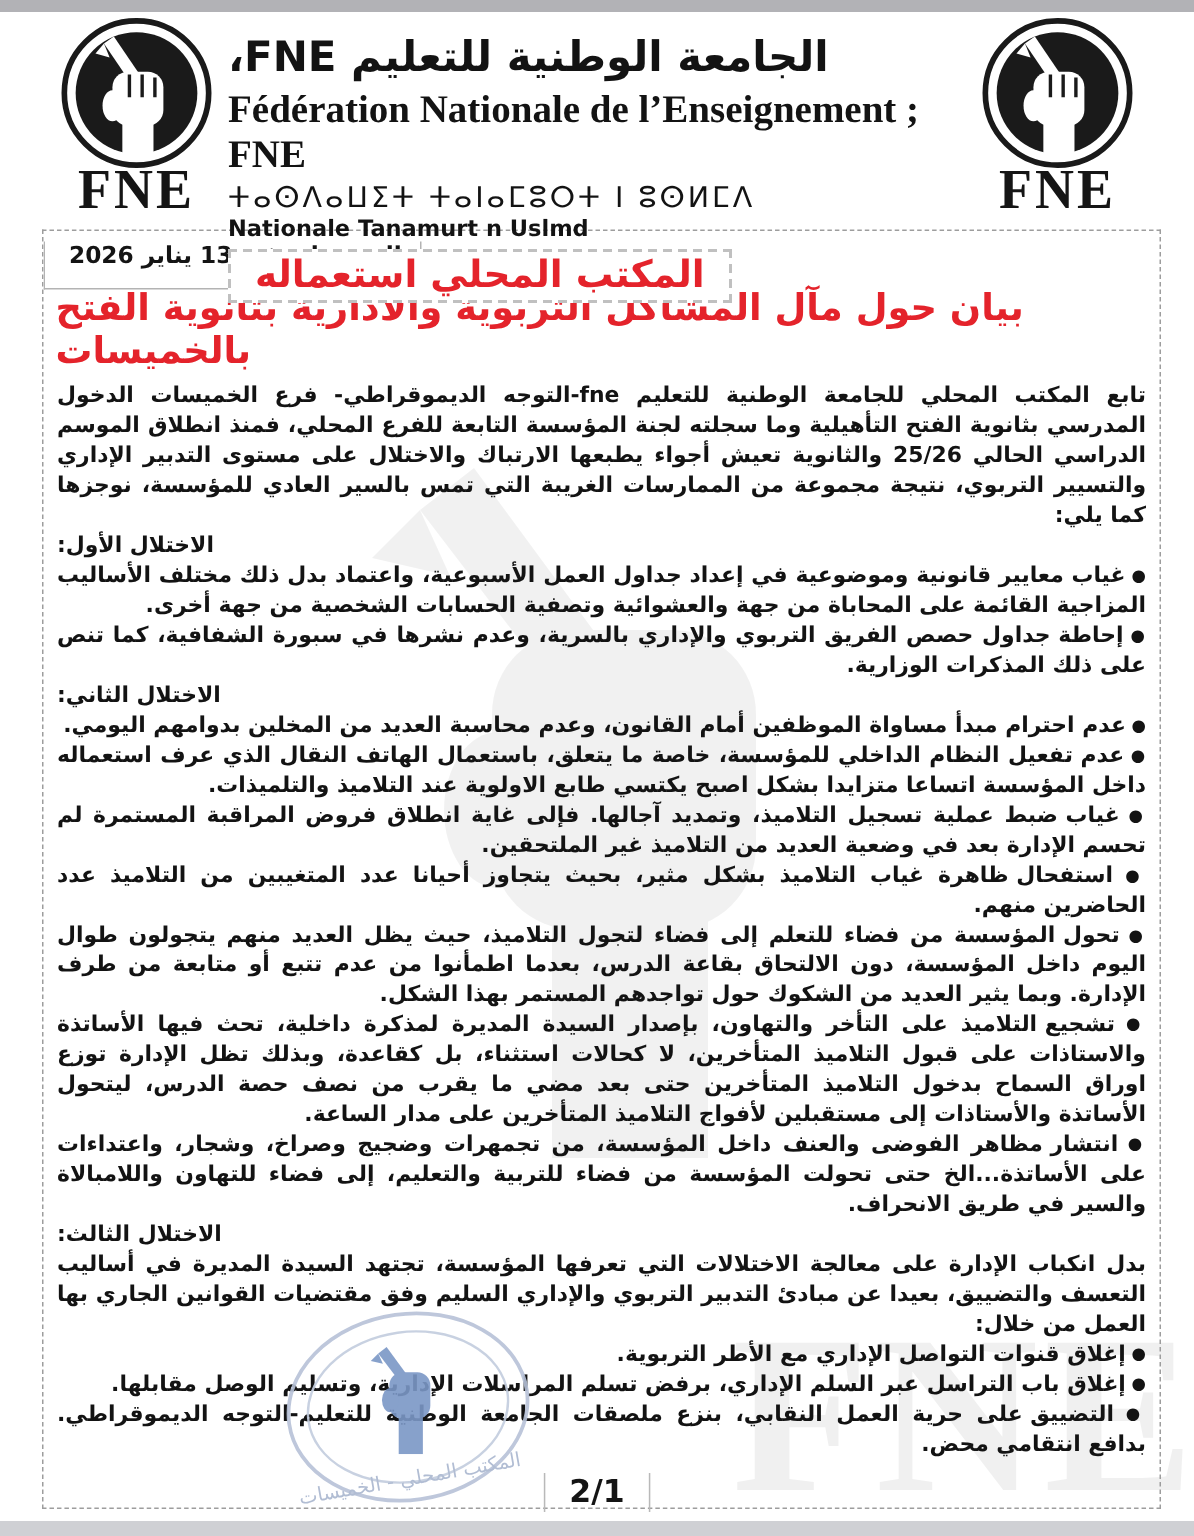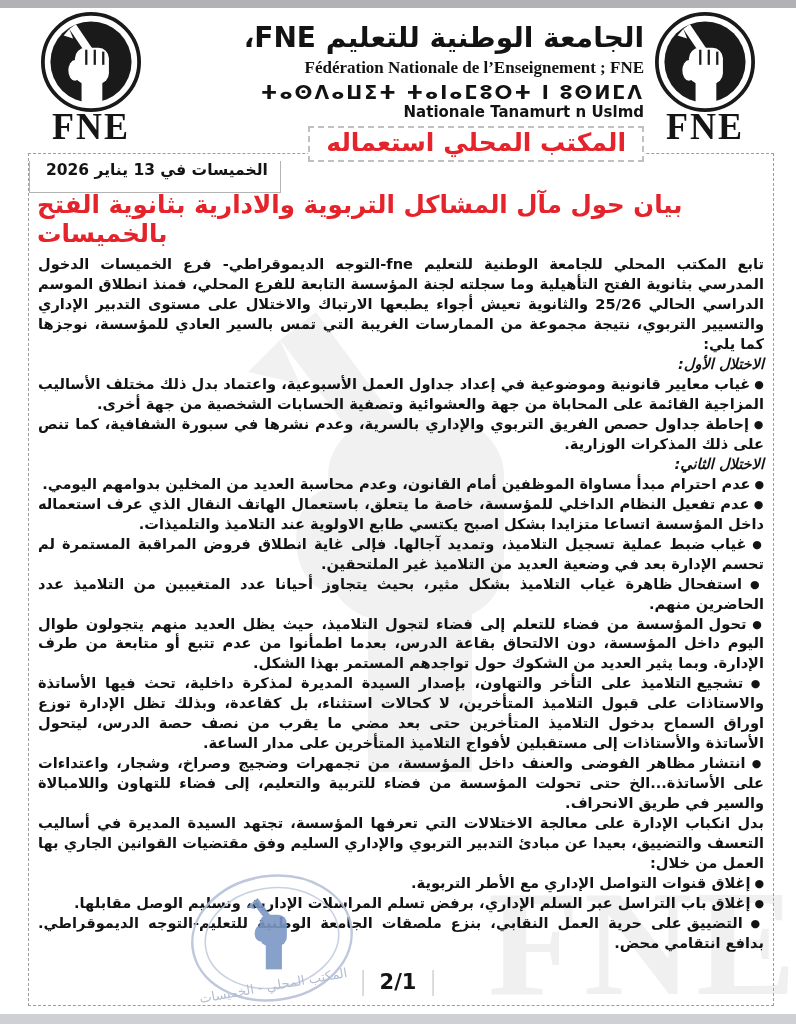--- a/index.html
+++ b/index.html
@@ -10,42 +10,42 @@
   .top-strip{position:absolute;top:0;left:0;width:100%;height:8px;background:#b2b2b6;}
   .bottom-strip{position:absolute;bottom:0;left:0;width:100%;height:10px;background:#cfd0d4;}
 
   
   .header{position:absolute;top:12px;left:0;width:100%;display:flex;
           justify-content:space-between;align-items:flex-start;padding:0 30px;box-sizing:border-box;z-index:2;}
   .logo{width:122px;text-align:center;flex:0 0 auto;}
   .logo svg{display:block;margin:0 auto;}
   .logo-text{font-family:"Liberation Serif",serif;font-weight:bold;font-size:36px;line-height:1;
              letter-spacing:2px;color:#151515;margin-top:-4px;transform:scaleY(1.05);}
-  .header-center{flex:1;text-align:right;padding-top:8px;}
+  .header-center{flex:1;text-align:left;padding-top:8px;}
   .org-ar{font-size:28px;font-weight:bold;direction:rtl;color:#131313;line-height:1.25;}
-  .org-fr{font-family:"Liberation Serif",serif;font-size:17px;font-weight:bold;color:#131313;margin-top:3px;}
-  .org-tif{font-size:19px;font-weight:bold;letter-spacing:2px;margin-top:3px;color:#131313;}
+  .org-fr{font-family:"Liberation Serif",serif;font-size:26px;font-weight:bold;color:#131313;margin-top:3px;}
+  .org-tif{font-size:19px;font-weight:normal;letter-spacing:2px;margin-top:3px;color:#131313;}
   .org-translit{font-size:15px;font-weight:bold;color:#131313;}
   .local-office{display:inline-block;margin-top:5px;border:2px dashed #c0c0c0;padding:0 16px 3px 16px;
                 color:var(--accent-red,#e4232b);font-size:25px;font-weight:bold;direction:rtl;background:#fff;}
 
   
   .frame{position:absolute;left:28px;right:22px;top:153px;bottom:18px;
          border:1px dashed #9d9d9d;z-index:1;overflow:hidden;background:transparent;}
   .date-box{position:absolute;top:7px;left:0;border:1px solid #b3b3b3;border-top:none;background:#fff;
             padding:0 12px 13px 16px;font-size:15.5px;font-weight:bold;direction:rtl;color:#141414;}
   .doc-title{margin:36px 8px 2px 8px;color:var(--accent-red,#e4232b);font-size:24.5px;font-weight:bold;
              direction:rtl;text-align:left;line-height:1.2;}
   .content{padding:3px 9px 0 9px;direction:rtl;text-align:justify;font-size:14.6px;font-weight:bold;
            line-height:1.37;color:#131313;position:relative;z-index:2;}
   .block{margin:0;}
-  .block.heading{text-align:right;font-style:italic;}
+  .block.heading{text-align:left;}
   .marker{font-size:11px;vertical-align:1px;}
 
-  .page-num{position:absolute;bottom:28px;left:50%;transform:translateX(-50%);
+  .page-num{position:absolute;bottom:16px;left:50%;transform:translateX(-50%);
             font-size:21px;font-weight:bold;border-left:1px solid #b9b9b9;border-right:1px solid #b9b9b9;
             padding:0 16px 2px 16px;background:transparent;z-index:4;color:#141414;}
 
   
   .stamp{position:absolute;left:186px;top:874px;width:178px;height:136px;z-index:3;opacity:.9;}
   .watermark-fist{position:absolute;left:148px;top:260px;width:520px;height:520px;opacity:.05;z-index:0;}
   .watermark-fne{position:absolute;right:-4px;bottom:6px;font-family:"Liberation Serif",serif;
                  font-weight:bold;font-size:150px;letter-spacing:4px;color:rgba(60,60,60,0.08);
                  z-index:0;line-height:1;}
 </style>
@@ -126,20 +126,21 @@
       <div class="block bullet"><span class="marker">● </span>غياب معايير قانونية وموضوعية في إعداد جداول العمل الأسبوعية، واعتماد بدل ذلك مختلف الأساليب المزاجية القائمة على المحاباة من جهة والعشوائية وتصفية الحسابات الشخصية من جهة أخرى.</div>
       <div class="block bullet"><span class="marker">● </span>إحاطة جداول حصص الفريق التربوي والإداري بالسرية، وعدم نشرها في سبورة الشفافية، كما تنص على ذلك المذكرات الوزارية.</div>
       <div class="block heading">الاختلال الثاني:</div>
       <div class="block bullet"><span class="marker">● </span>عدم احترام مبدأ مساواة الموظفين أمام القانون، وعدم محاسبة العديد من المخلين بدوامهم اليومي.</div>
       <div class="block bullet"><span class="marker">● </span>عدم تفعيل النظام الداخلي للمؤسسة، خاصة ما يتعلق، باستعمال الهاتف النقال الذي عرف استعماله داخل المؤسسة اتساعا متزايدا بشكل اصبح يكتسي طابع الاولوية عند التلاميذ والتلميذات.</div>
       <div class="block bullet"><span class="marker">● </span>غياب ضبط عملية تسجيل التلاميذ، وتمديد آجالها. فإلى غاية انطلاق فروض المراقبة المستمرة لم تحسم الإدارة بعد في وضعية العديد من التلاميذ غير الملتحقين.</div>
       <div class="block bullet"><span class="marker">● </span>استفحال ظاهرة غياب التلاميذ بشكل مثير، بحيث يتجاوز أحيانا عدد المتغيبين من التلاميذ عدد الحاضرين منهم.</div>
       <div class="block bullet"><span class="marker">● </span>تحول المؤسسة من فضاء للتعلم إلى فضاء لتجول التلاميذ، حيث يظل العديد منهم يتجولون طوال اليوم داخل المؤسسة، دون الالتحاق بقاعة الدرس، بعدما اطمأنوا من عدم تتبع أو متابعة من طرف الإدارة. وبما يثير العديد من الشكوك حول تواجدهم المستمر بهذا الشكل.</div>
       <div class="block bullet"><span class="marker">● </span>تشجيع التلاميذ على التأخر والتهاون، بإصدار السيدة المديرة لمذكرة داخلية، تحث فيها الأساتذة والاستاذات على قبول التلاميذ المتأخرين، لا كحالات استثناء، بل كقاعدة، وبذلك تظل الإدارة توزع اوراق السماح بدخول التلاميذ المتأخرين حتى بعد مضي ما يقرب من نصف حصة الدرس، ليتحول الأساتذة والأستاذات إلى مستقبلين لأفواج التلاميذ المتأخرين على مدار الساعة.</div>
       <div class="block bullet"><span class="marker">● </span>انتشار مظاهر الفوضى والعنف داخل المؤسسة، من تجمهرات وضجيج وصراخ، وشجار، واعتداءات على الأساتذة...الخ حتى تحولت المؤسسة من فضاء للتربية والتعليم، إلى فضاء للتهاون واللامبالاة والسير في طريق الانحراف.</div>
+      <div class="block heading">الاختلال الثالث:</div>
       <div class="block paragraph">بدل انكباب الإدارة على معالجة الاختلالات التي تعرفها المؤسسة، تجتهد السيدة المديرة في أساليب التعسف والتضييق، بعيدا عن مبادئ التدبير التربوي والإداري السليم وفق مقتضيات القوانين الجاري بها العمل من خلال:</div>
       <div class="block bullet"><span class="marker">● </span>إغلاق قنوات التواصل الإداري مع الأطر التربوية.</div>
       <div class="block bullet"><span class="marker">● </span>إغلاق باب التراسل عبر السلم الإداري، برفض تسلم المراسلات الإدارية، وتسليم الوصل مقابلها.</div>
       <div class="block bullet"><span class="marker">● </span>التضييق على حرية العمل النقابي، بنزع ملصقات الجامعة الوطنية للتعليم-التوجه الديموقراطي. بدافع انتقامي محض.</div>
     </div>
 </div>
 
 <svg class="stamp" viewBox="0 0 178 136">
   <ellipse cx="86" cy="64" rx="80" ry="62" fill="none" stroke="#b7c2d8" stroke-width="2.5" transform="rotate(-8 86 64)"></ellipse>
   <ellipse cx="86" cy="64" rx="67" ry="50" fill="none" stroke="#c3cdde" stroke-width="1.6" transform="rotate(-8 86 64)"></ellipse>

